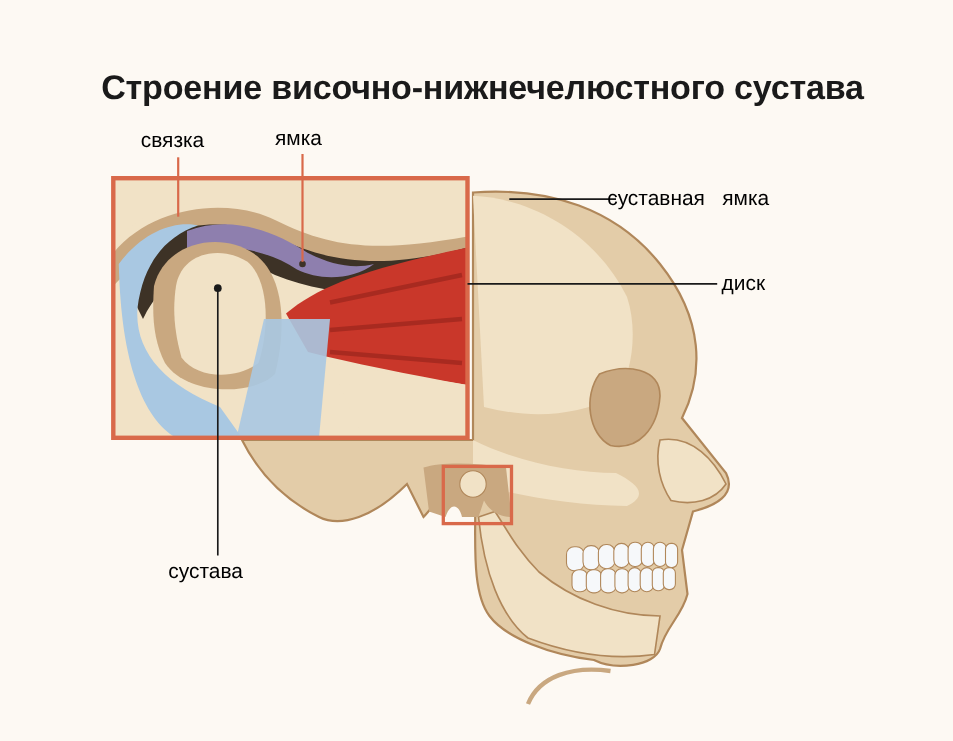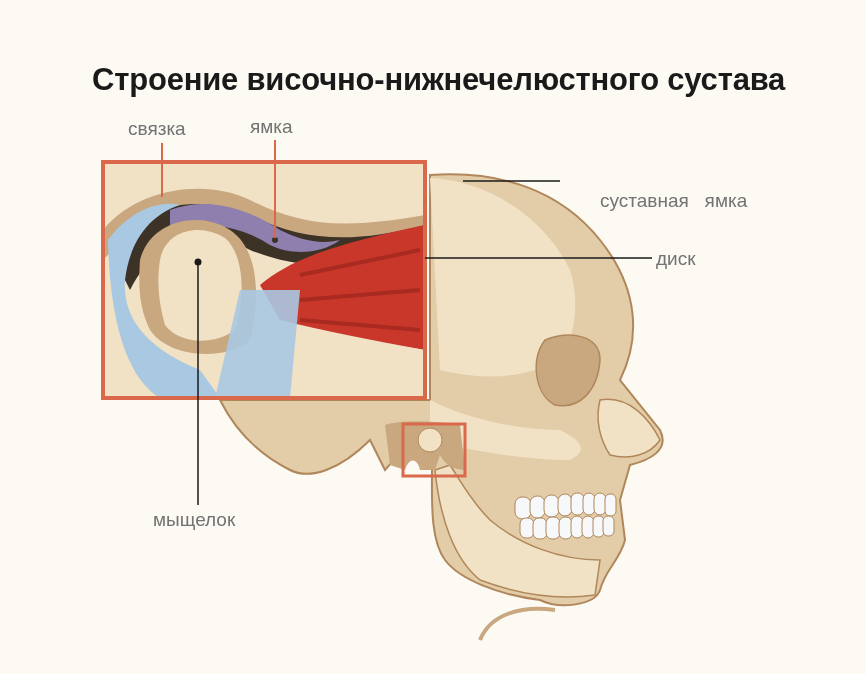--- a/index.html
+++ b/index.html
@@ -1,20 +1,20 @@
 <!DOCTYPE html>
 <html><head>
 <meta charset="utf-8">
 <style>
   html, body { margin:0; padding:0; }
   body { width:866px; height:674px; background:#fdf9f3; position:relative; overflow:hidden;
          font-family:"Liberation Sans","DejaVu Sans",sans-serif; }
   .title { position:absolute; left:92px; top:26px; font-size:31px; font-weight:bold; color:#1a1a1a;
            letter-spacing:-0.2px; white-space:nowrap;margin-top:36px; }
-  .label { position:absolute; font-size:19px; color:#737373; white-space:nowrap; }
+  .label { position:absolute; font-size:19px; color:#000000; white-space:nowrap; }
   svg.art { position:absolute; left:0; top:0; }
 </style>
 </head>
 <body>
 
 <div class="title">Строение височно-нижнечелюстного сустава</div>
 
 <svg class="art" width="866" height="674" viewBox="0 0 866 674">
 
   <g>
@@ -82,15 +82,15 @@
     <line x1="162" y1="143" x2="162" y2="197" stroke="#d9694a" stroke-width="2"></line>
     <line x1="275" y1="140" x2="275" y2="238" stroke="#d9694a" stroke-width="2"></line>
     <line x1="463" y1="181" x2="560" y2="181" stroke="#1a1a1a" stroke-width="1.5"></line>
     <line x1="425" y1="258" x2="652" y2="258" stroke="#1a1a1a" stroke-width="1.5"></line>
     <line x1="198" y1="262" x2="198" y2="505" stroke="#1a1a1a" stroke-width="1.5"></line>
   </g>
 </svg>
 
 <div class="label" style="left:128px; top:118px;">связка</div>
 <div class="label" style="left:250px; top:116px;">ямка</div>
-<div class="label" style="left:600px; top:170px; white-space:pre;margin-top:20px;">суставная   ямка</div>
+<div class="label" style="left:552px; top:170px; white-space:pre;">суставная   ямка</div>
 <div class="label" style="left:656px; top:248px;">диск</div>
-<div class="label" style="left:153px; top:509px;">мыщелок</div>
+<div class="label" style="left:153px; top:509px;">сустава</div>
 
 </body></html>

